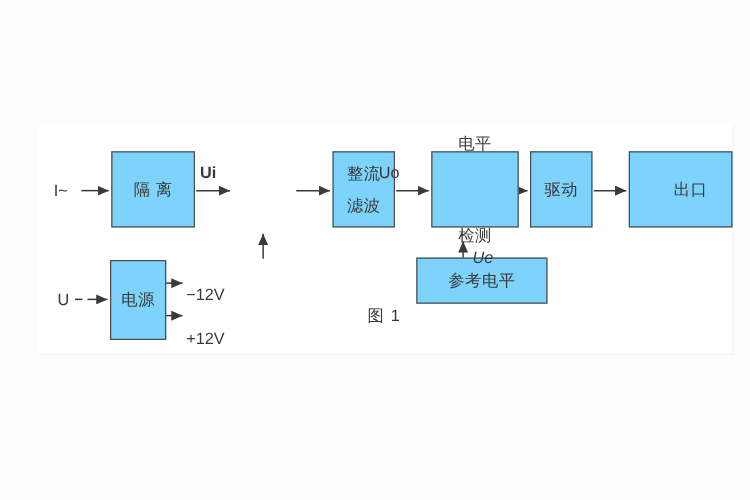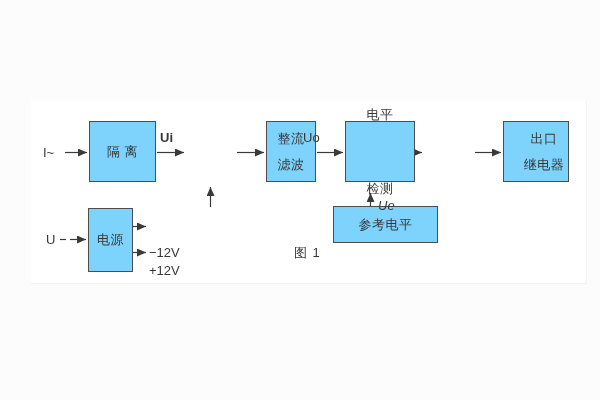--- a/index.html
+++ b/index.html
@@ -27,35 +27,35 @@
     text-align:center;
     font-size:13px;color:#383838;
     letter-spacing:.5px;
   }
   .blk .ln{line-height:26px;white-space:nowrap;}
   #blk-isolation{left:89px;top:121px;width:67px;height:61px;}
   #blk-setting  {left:186px;top:121px;width:50px;height:61px;}
   #blk-rectify  {left:266px;top:121px;width:50px;height:61px;}
   #blk-level    {left:345px;top:121px;width:70px;height:61px;gap:48px;}
   #blk-drive    {left:424px;top:121px;width:50px;height:61px;}
-  #blk-output   {left:503px;top:121px;width:66px;height:61px;padding-left:16px;}
+  #blk-output   {left:503px;top:121px;width:83px;height:61px;padding-left:16px;}
   #blk-power    {left:88px;top:208px;width:45px;height:64px;}
   #blk-ratio    {left:184px;top:208px;width:52px;height:62px;}
   #blk-reference{left:333px;top:206px;width:105px;height:37px;}
   .lbl{
     position:absolute;font-size:13px;color:#383838;
     white-space:nowrap;line-height:15px;
   }
   #lbl-ic {left:43px; top:145px;}
   #lbl-ui {left:160px;top:130px;font-weight:bold;}
   #lbl-uo {left:303px;top:130px;}
   #lbl-ue {left:378px;top:198px;font-style:italic;}
   #lbl-u  {left:46px; top:232px;}
   #lbl-p12{left:149px;top:235px;margin-top:28px;}
-  #lbl-m12{left:149px;top:245px;}
+  #lbl-m12{left:149px;top:228px;}
   #lbl-fig{left:294px;top:245px;letter-spacing:1px;}
   svg.wires{position:absolute;left:0;top:0;}
 </style>
 </head>
 <body>
 
 <div class="stage">
 
   <div class="panel"></div>
 
@@ -89,24 +89,26 @@
   <div class="blk" id="blk-rectify">
     <span class="ln">整流</span>
     <span class="ln">滤波</span>
   </div>
 
   <div class="blk" id="blk-level">
     <span class="ln">电平</span>
     <span class="ln">检测</span>
   </div>
 
+  <div class="blk" id="blk-drive">
+    <span class="ln">驱动</span>
+  </div>
 
   <div class="blk" id="blk-output">
     <span class="ln">出口</span>
-    <span class="ln">继电器</span>
   </div>
 
   <div class="blk" id="blk-power">
     <span class="ln">电源</span>
   </div>
 
 
   <div class="blk" id="blk-reference">
     <span class="ln">参考电平</span>
   </div>

